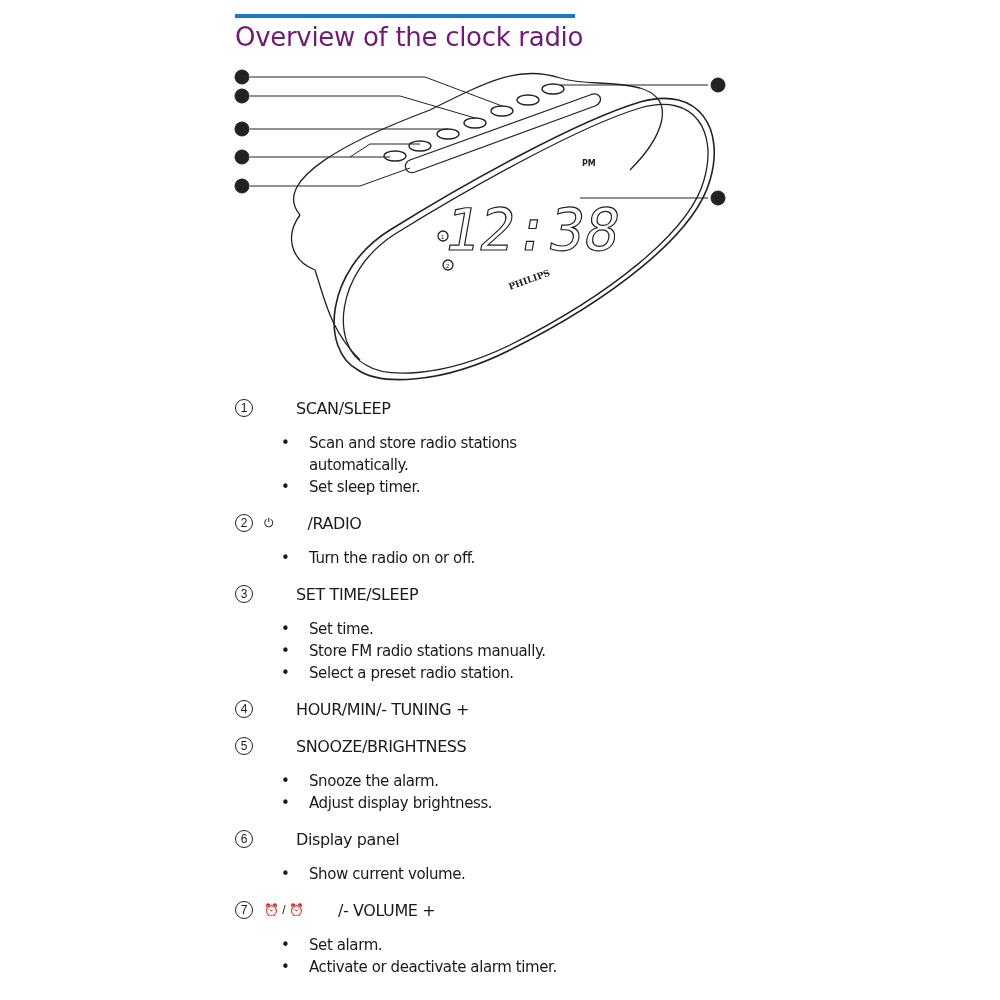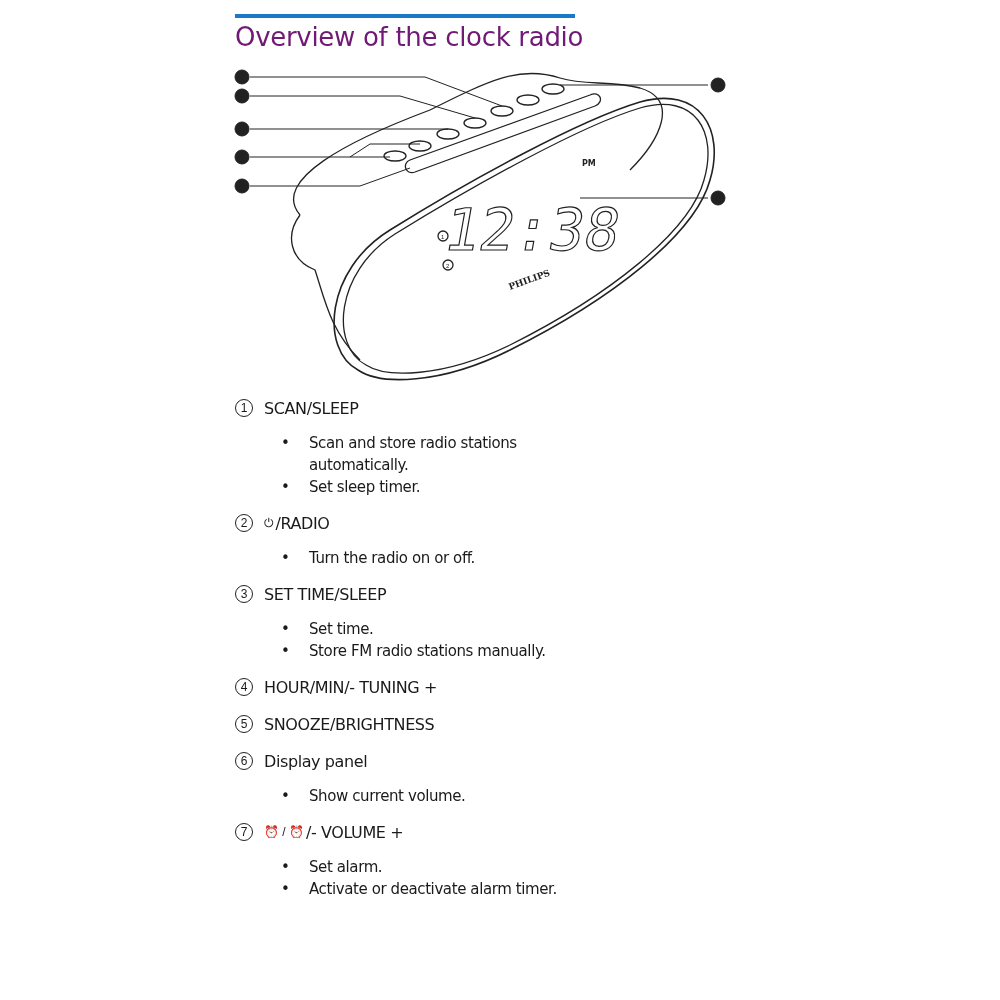--- a/index.html
+++ b/index.html
@@ -9,21 +9,21 @@
     .title { position:absolute; left:235px; top:22px; font-size:26px; color:#701a75;
              font-family:"DejaVu Sans", sans-serif; letter-spacing:-0.3px; white-space:nowrap; }
     .diagram { position:absolute; left:230px; top:60px; width:520px; height:330px; }
     .diagram svg { width:100%; height:100%; }
     .items { position:absolute; left:235px; top:396px; width:520px; }
     .item { margin-bottom:13px; }
     .item-head { display:flex; align-items:center; height:24px; }
     .num { width:18px; height:18px; border:1.5px solid #222; border-radius:50%;
            display:inline-flex; align-items:center; justify-content:center;
            font-size:12px; margin-right:11px; box-sizing:border-box; flex:0 0 auto; }
-    .head-label { font-size:16px; font-family:"DejaVu Sans", sans-serif; letter-spacing:-0.4px; }
+    .head-label { font-size:16px; font-family:"DejaVu Sans", sans-serif; letter-spacing:-0.4px;margin-left:32px; }
     .bullets { list-style:none; margin:12px; padding:0; }
     .bullets li { position:relative; padding-left:62px; font-size:15px; line-height:22px;
                   font-family:"DejaVu Sans", sans-serif; letter-spacing:-0.4px; }
     .bullets li::before { content:"•"; position:absolute; left:34px; top:0; }
     .inline-icon { font-size:12px; margin-right:2px; }
   </style>
 </head>
 <body>
 
 <div class="rule"></div>
@@ -112,35 +112,40 @@
     </ul>
   </div>
   <div class="item">
     <div class="item-head">
         <span class="num">3</span>
         <span class="head-label">SET TIME/SLEEP</span>
       </div>
     <ul class="bullets">
       <li>Set time.</li>
       <li>Store FM radio stations manually.</li>
+      <li>Select a preset radio station.</li>
     </ul>
   </div>
   <div class="item">
     <div class="item-head">
         <span class="num">4</span>
         <span class="head-label">HOUR/MIN/- TUNING +</span>
       </div>
     <ul class="bullets">
     </ul>
   </div>
   <div class="item">
     <div class="item-head">
         <span class="num">5</span>
         <span class="head-label">SNOOZE/BRIGHTNESS</span>
       </div>
+    <ul class="bullets">
+      <li>Snooze the alarm.</li>
+      <li>Adjust display brightness.</li>
+    </ul>
   </div>
   <div class="item">
     <div class="item-head">
         <span class="num">6</span>
         <span class="head-label">Display panel</span>
       </div>
     <ul class="bullets">
       <li>Show current volume.</li>
     </ul>
   </div>

